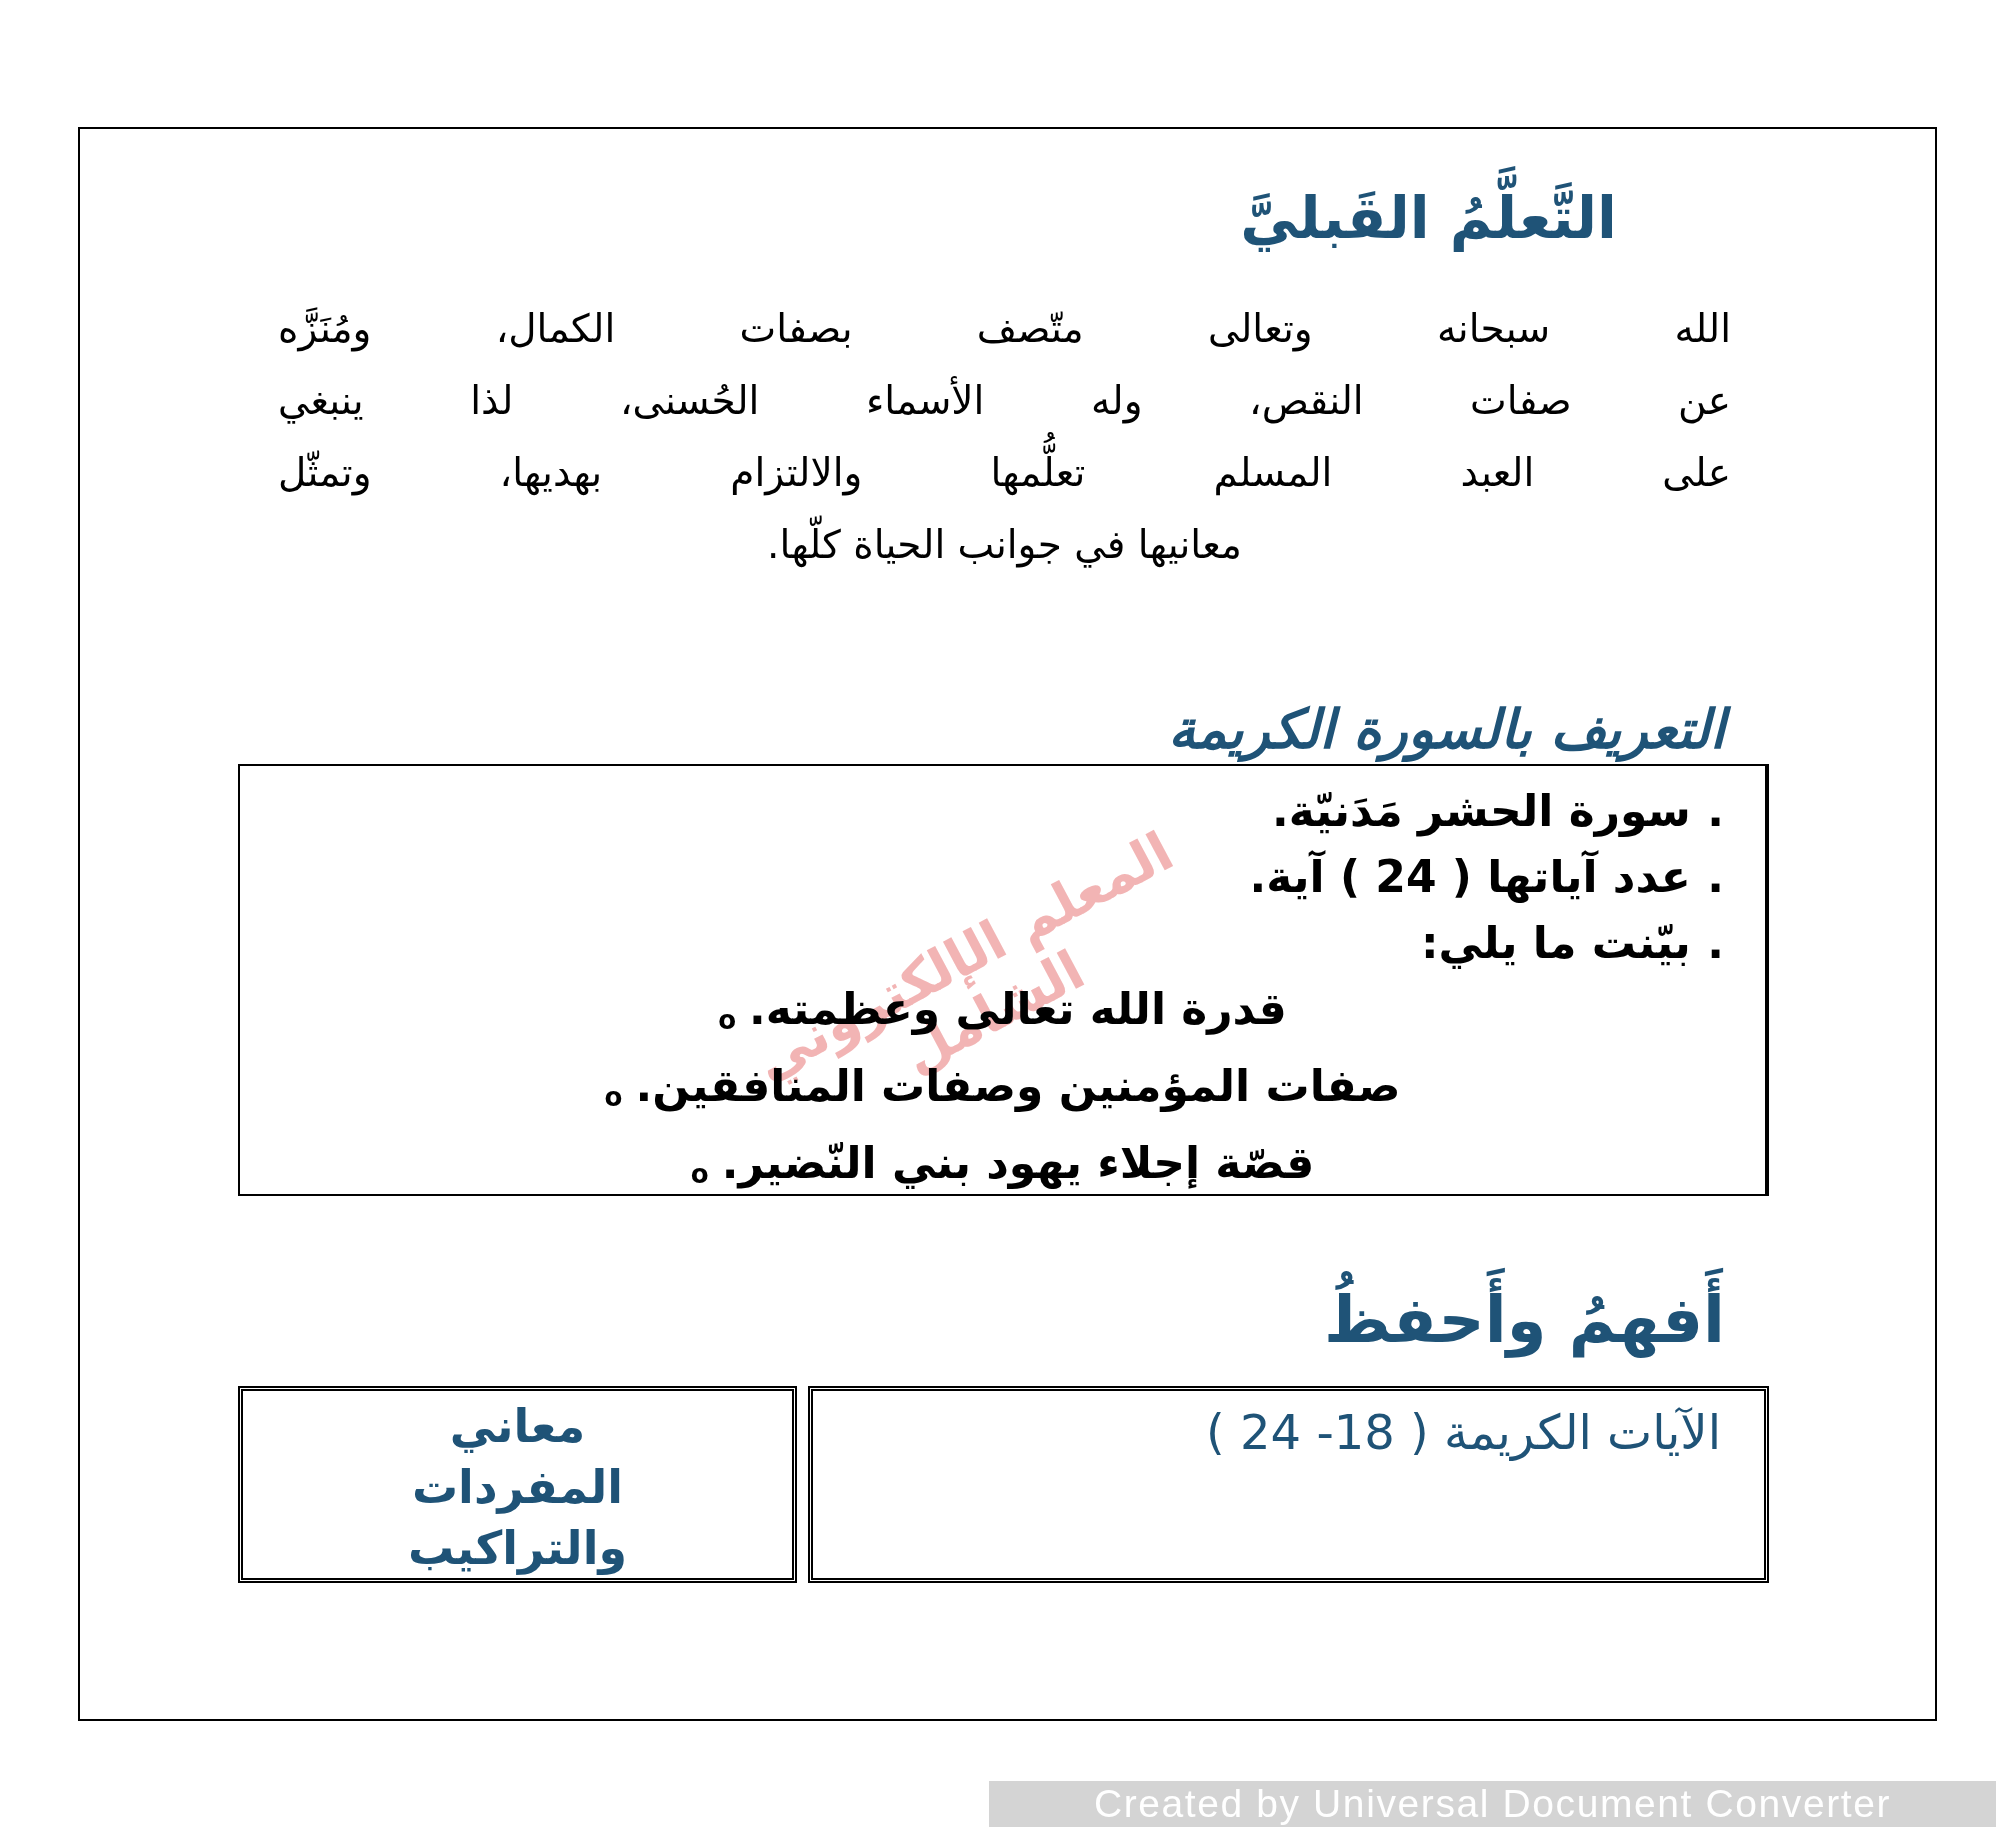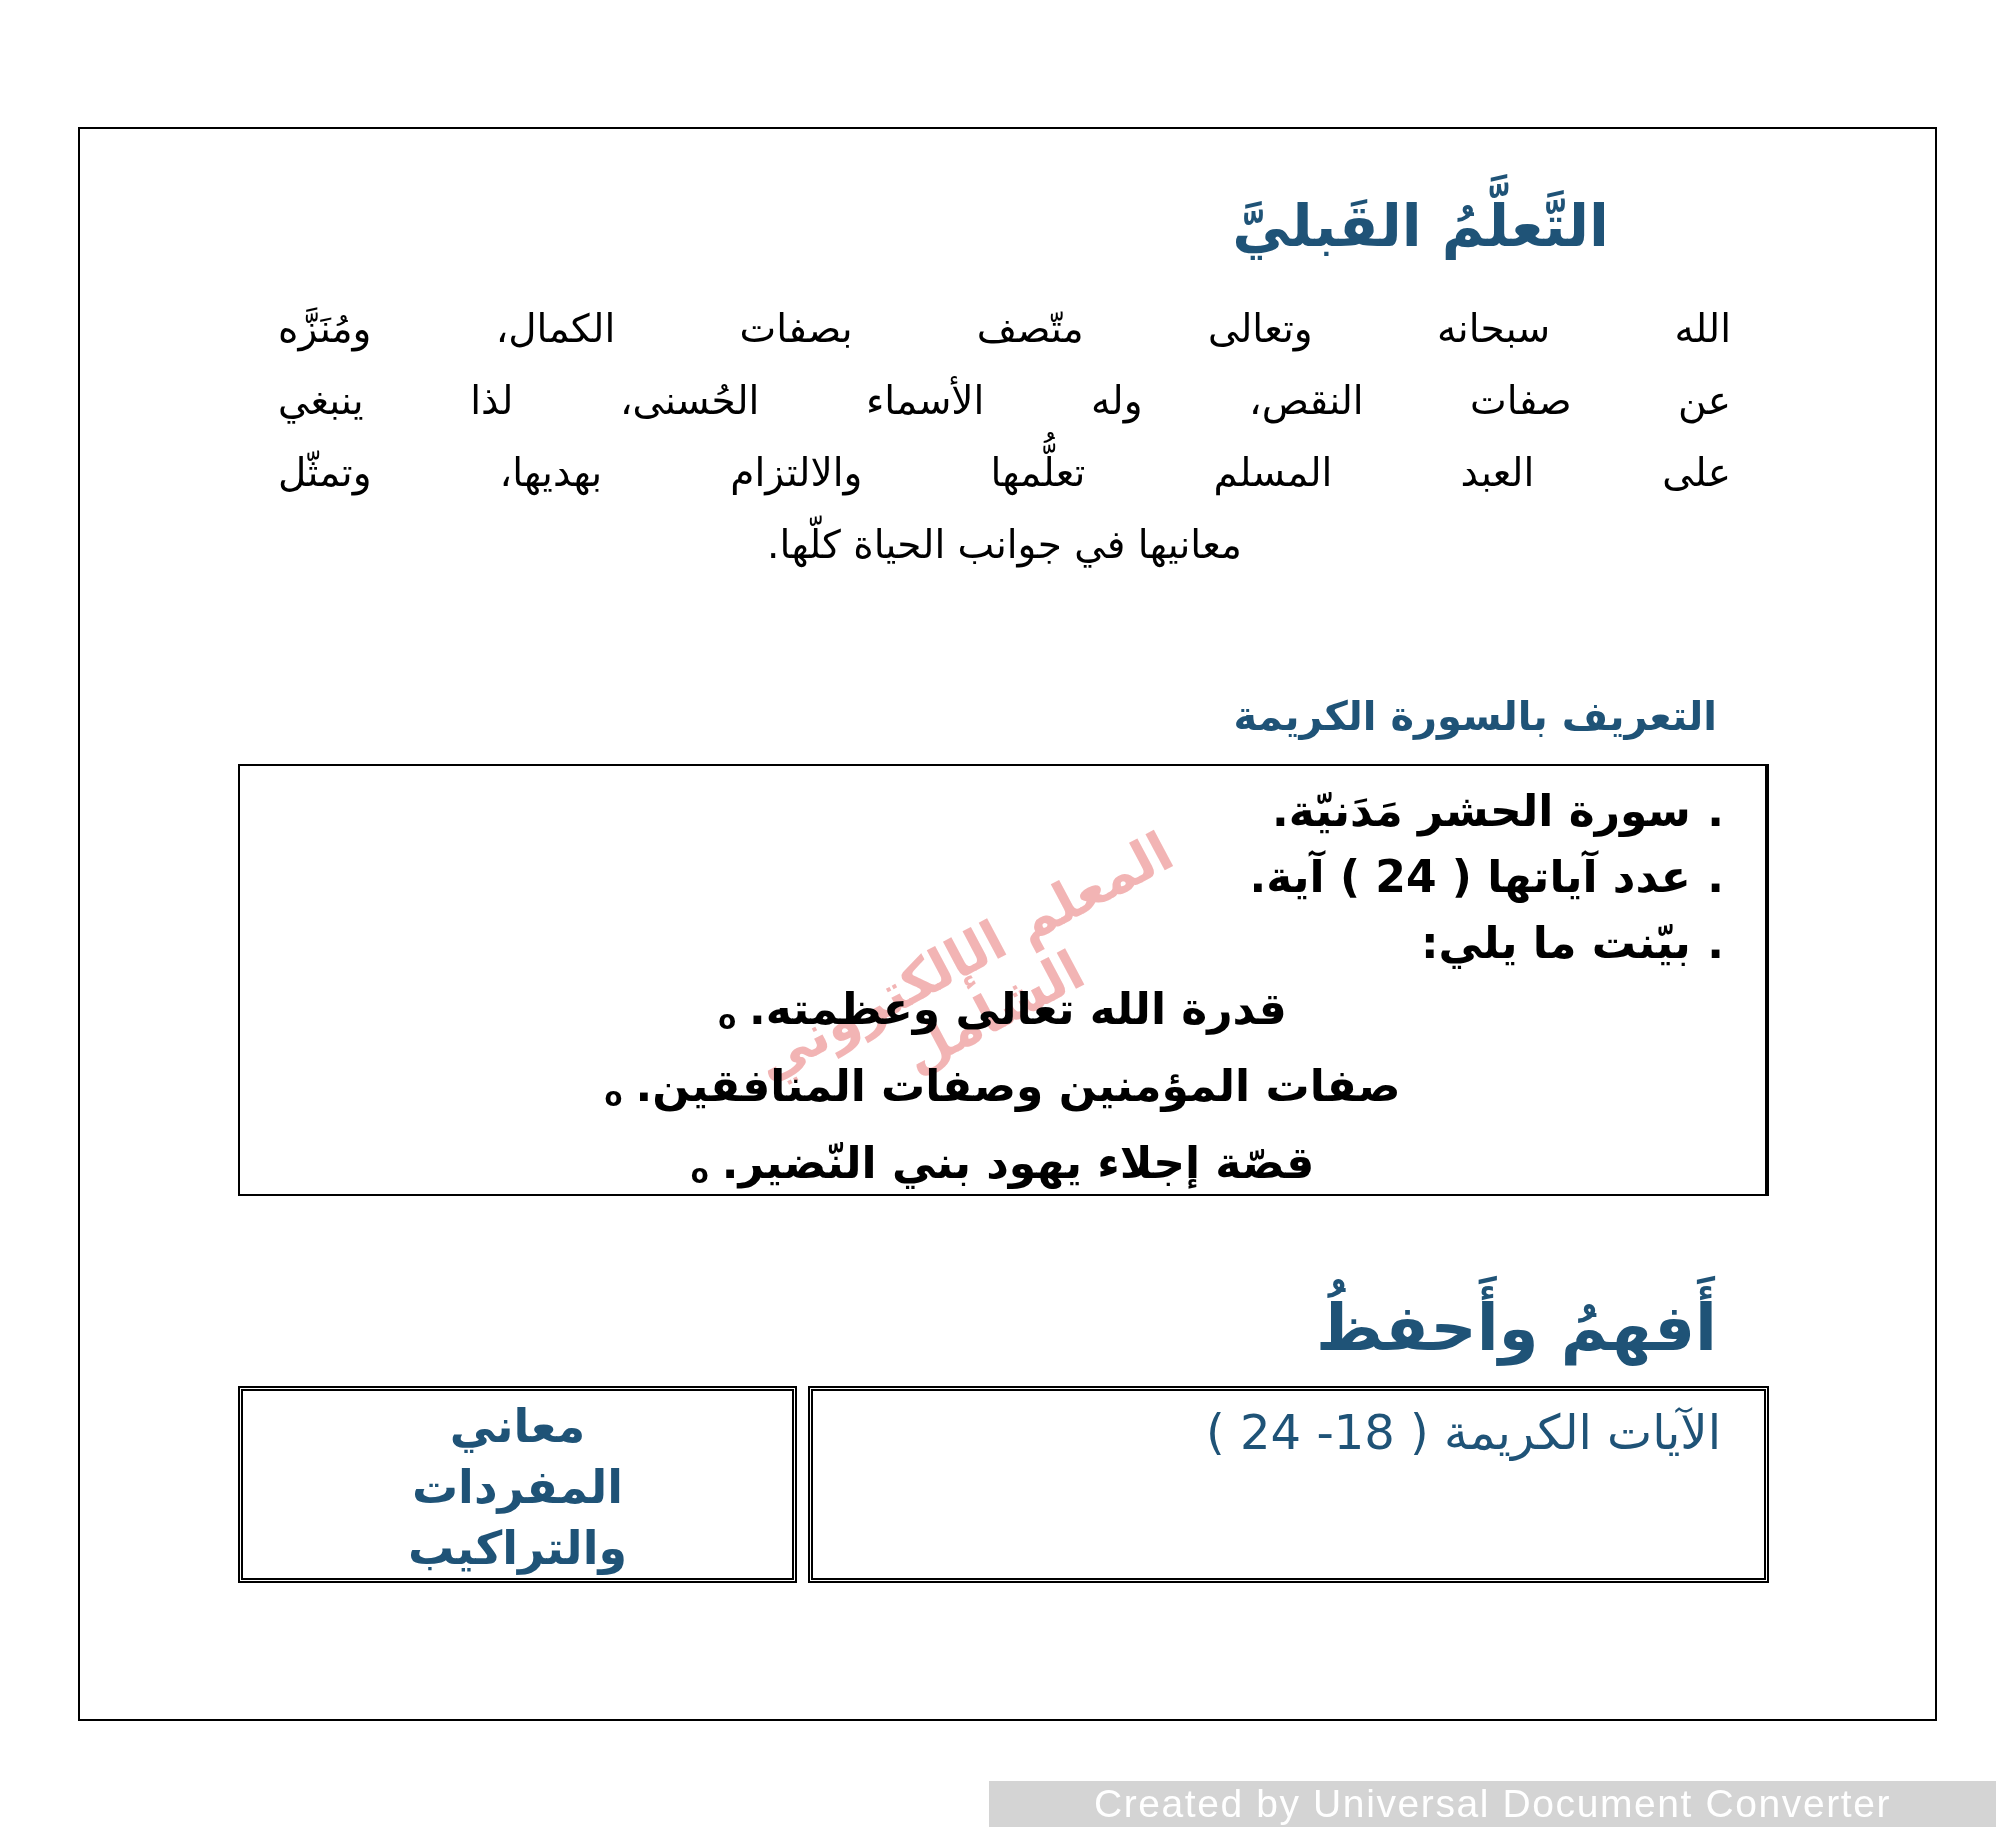--- a/index.html
+++ b/index.html
@@ -23,25 +23,25 @@
     z-index:0;
     letter-spacing:1.6px;
     pointer-events:none;
   }
   .page-border{
     position:absolute;left:78px;top:127px;width:1855px;height:1590px;
     border:2.5px solid #000;
     z-index:1;
   }
   .h1,.h2,.h3{
-    position:absolute;margin:12px;direction:rtl;
+    position:absolute;margin:4px;direction:rtl;
     color:var(--blue);font-weight:bold;white-space:nowrap;
   }
   .h1{top:51px;right:314px;font-size:58px;}
-  .h2{top:552px;right:206px;font-size:40px;}
+  .h2{top:565px;right:206px;font-size:54px;font-style:italic;}
   .h3{top:1150px;right:206px;font-size:64px;}
   .para{
     position:absolute;top:164px;left:198px;right:204px;
     direction:rtl;color:#000;
     font-size:39px;font-weight:normal;line-height:72px;
   }
   .para-line{direction:rtl;}
   .para-line.just{text-align:justify;text-align-last:justify;}
   .para-line.center{text-align:center;}
   .surah-box{

